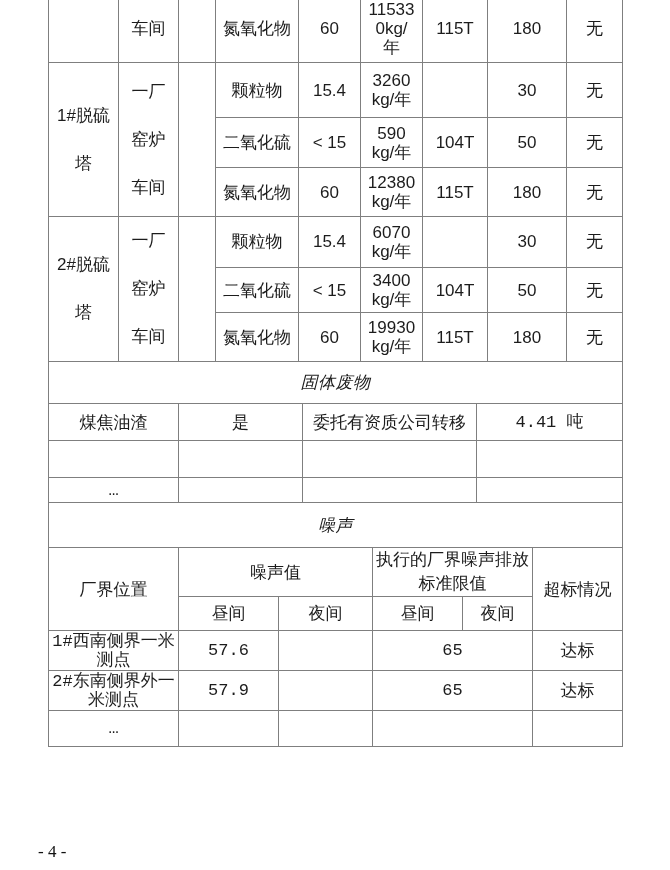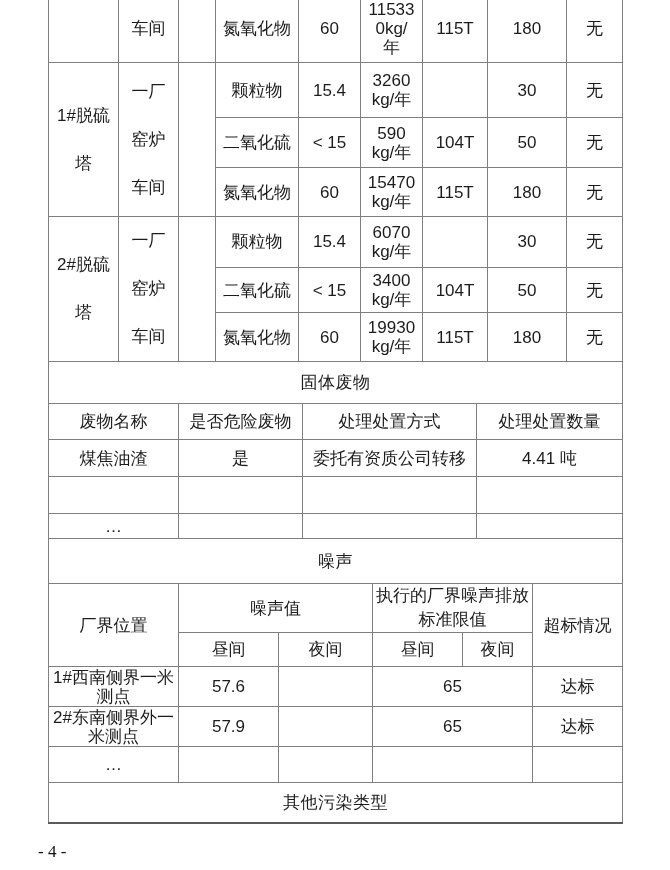--- a/index.html
+++ b/index.html
@@ -30,23 +30,23 @@
     text-align: center;
     vertical-align: middle;
     font-size: 17px;
     line-height: 19px;
     font-weight: normal;
     word-break: break-all;
     white-space: pre-line;
     overflow: hidden;
   }
   .tall-lines { line-height: 48px; margin-left: 20px; }
-  .serif { font-family: Liberation Sans, sans-serif; text-align: center; }
+  .serif { font-family: Liberation Mono, monospace; text-align: center; }
   .hdr-tight { line-height: 24px; }
-  .section-title { letter-spacing: 0.5px; }
+  .section-title { letter-spacing: 0.5px; font-style: italic; }
   .other-table td { border-bottom: 2px solid #5a5a5a; }
   .page-number {
     position: absolute;
     left: 38px;
     top: 842px;
     font-family: "Liberation Serif", serif;
     font-size: 17px;
     color: #111;
   }
 </style>
@@ -103,21 +103,21 @@
         <td>&lt; 15</td>
         <td>590
 kg/年</td>
         <td>104T</td>
         <td>50</td>
         <td>无</td>
       </tr>
       <tr style="height:49px">
         <td>氮氧化物</td>
         <td>60</td>
-        <td>15470
+        <td>12380
 kg/年</td>
         <td>115T</td>
         <td>180</td>
         <td>无</td>
       </tr>
 
       <tr style="height:50px">
         <td rowspan="3" class="tall-lines">2#脱硫
 塔</td>
         <td rowspan="3" class="tall-lines">一厂
@@ -156,26 +156,20 @@
     <table>
       <colgroup>
         <col style="width:130px">
           <col style="width:124px">
           <col style="width:174px">
           <col style="width:146px">
       </colgroup>
       <tbody>
           <tr style="height:42px">
         <td colspan="4" class="section-title">固体废物</td>
-      </tr>
-      <tr style="height:36px">
-        <td>废物名称</td>
-        <td>是否危险废物</td>
-        <td>处理处置方式</td>
-        <td>处理处置数量</td>
       </tr>
       <tr style="height:37px">
         <td>煤焦油渣</td>
         <td>是</td>
         <td>委托有资质公司转移</td>
         <td class="serif">4.41 吨</td>
       </tr>
       <tr style="height:37px">
         <td></td>
         <td></td>
@@ -236,27 +230,17 @@
       <tr style="height:36px">
         <td class="serif">…</td>
         <td></td>
         <td></td>
         <td colspan="2"></td>
         <td></td>
       </tr>
     </tbody>
       </table>
 
-    <table class="other-table">
-      <colgroup>
-          <col style="width:574px">
-        </colgroup>
-      <tbody>
-          <tr style="height:40px">
-        <td class="section-title">其他污染类型</td>
-      </tr>
-    </tbody>
-      </table>
 
   </div>
 
   <div class="page-number">- 4 -</div>
 </div>
 
 </body></html>

